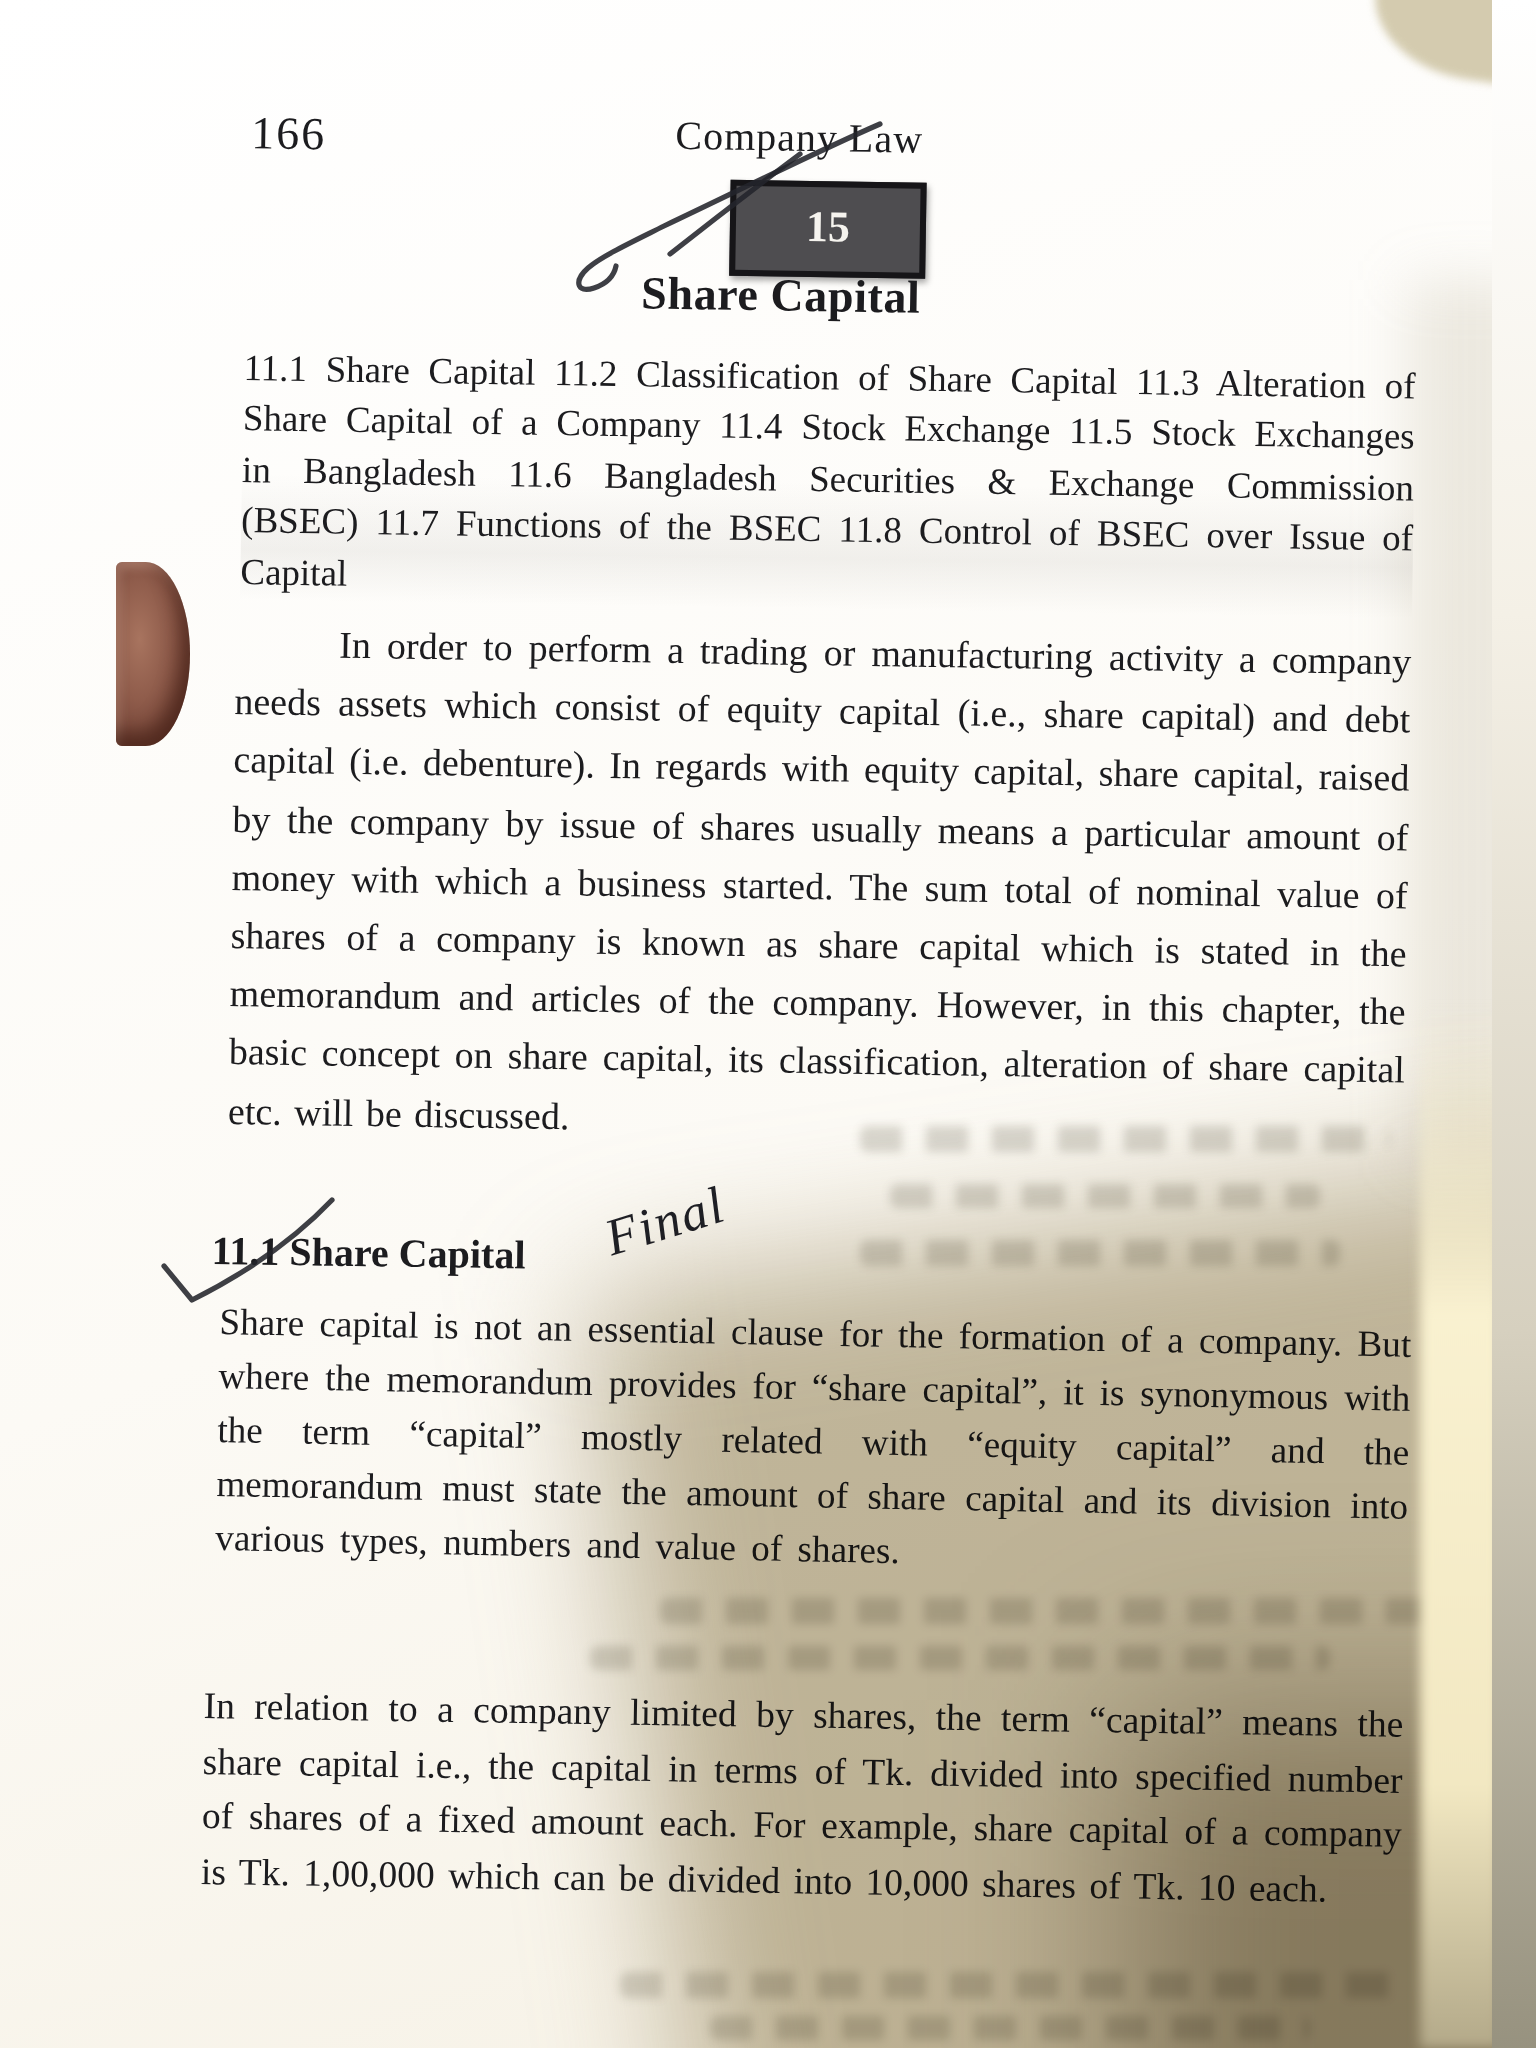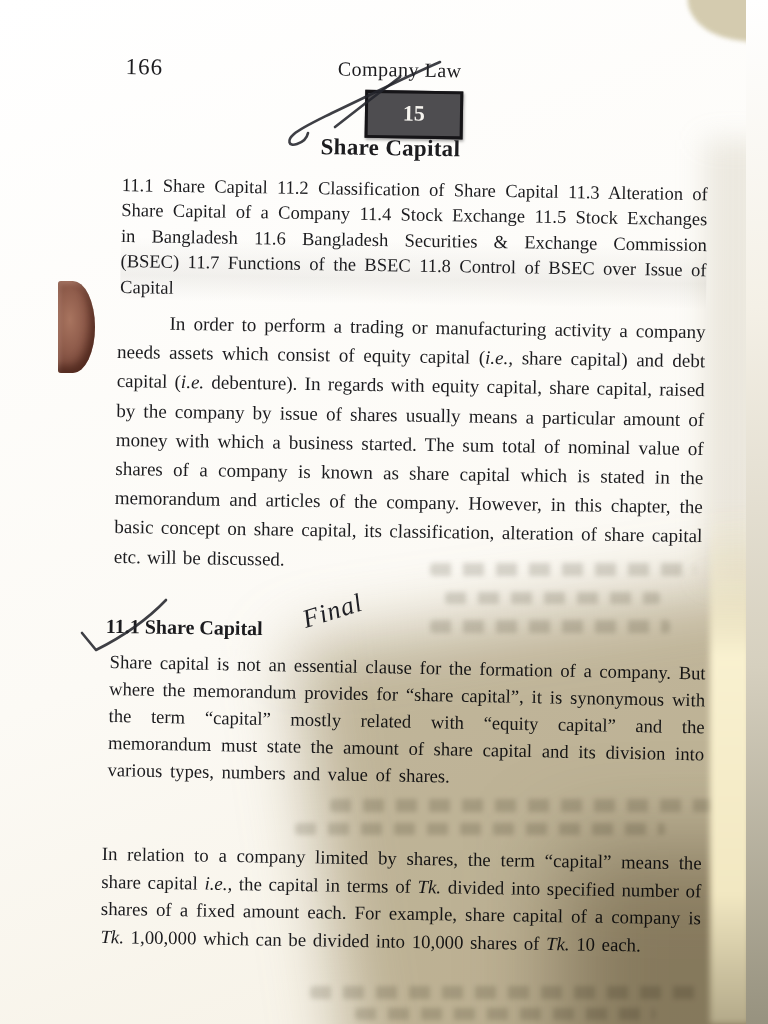--- a/index.html
+++ b/index.html
@@ -55,21 +55,21 @@
     text-align:justify;text-indent:52px;word-spacing:1.5px;}
   .heading-row{left:106px;top:615px;width:400px;z-index:2;transform:rotate(0.8deg);transform-origin:0 0;}
   .section-heading{font-size:20px;font-weight:bold;display:inline-block;}
   .annotation{position:absolute;left:196px;top:-22px;font-size:26px;font-style:italic;
     color:#1f2026;transform:rotate(-18deg);letter-spacing:1px;}
   .para2{left:110px;top:648px;width:596px;z-index:2;font-size:18.6px;line-height:27px;
     text-align:justify;word-spacing:3px;transform:rotate(1.1deg);transform-origin:0 0;}
   .para3{left:102px;top:840px;width:600px;z-index:2;font-size:18.8px;line-height:27.6px;
     text-align:justify;word-spacing:2px;transform:rotate(0.9deg);transform-origin:0 0;}
   .b{font-weight:normal;}
-  .i{font-style:italic;}
+  .i{}
   .handwriting-overlay{left:0;top:0;width:768px;height:1024px;z-index:3;pointer-events:none;}
   .handwriting-overlay path{stroke:#23242b;stroke-width:2.6;fill:none;
     stroke-linecap:round;stroke-linejoin:round;opacity:.88;}
 </style>
 </head>
 <body>
 
 <div class="photo">
 
   <div class="layer corner-wedge"></div>

